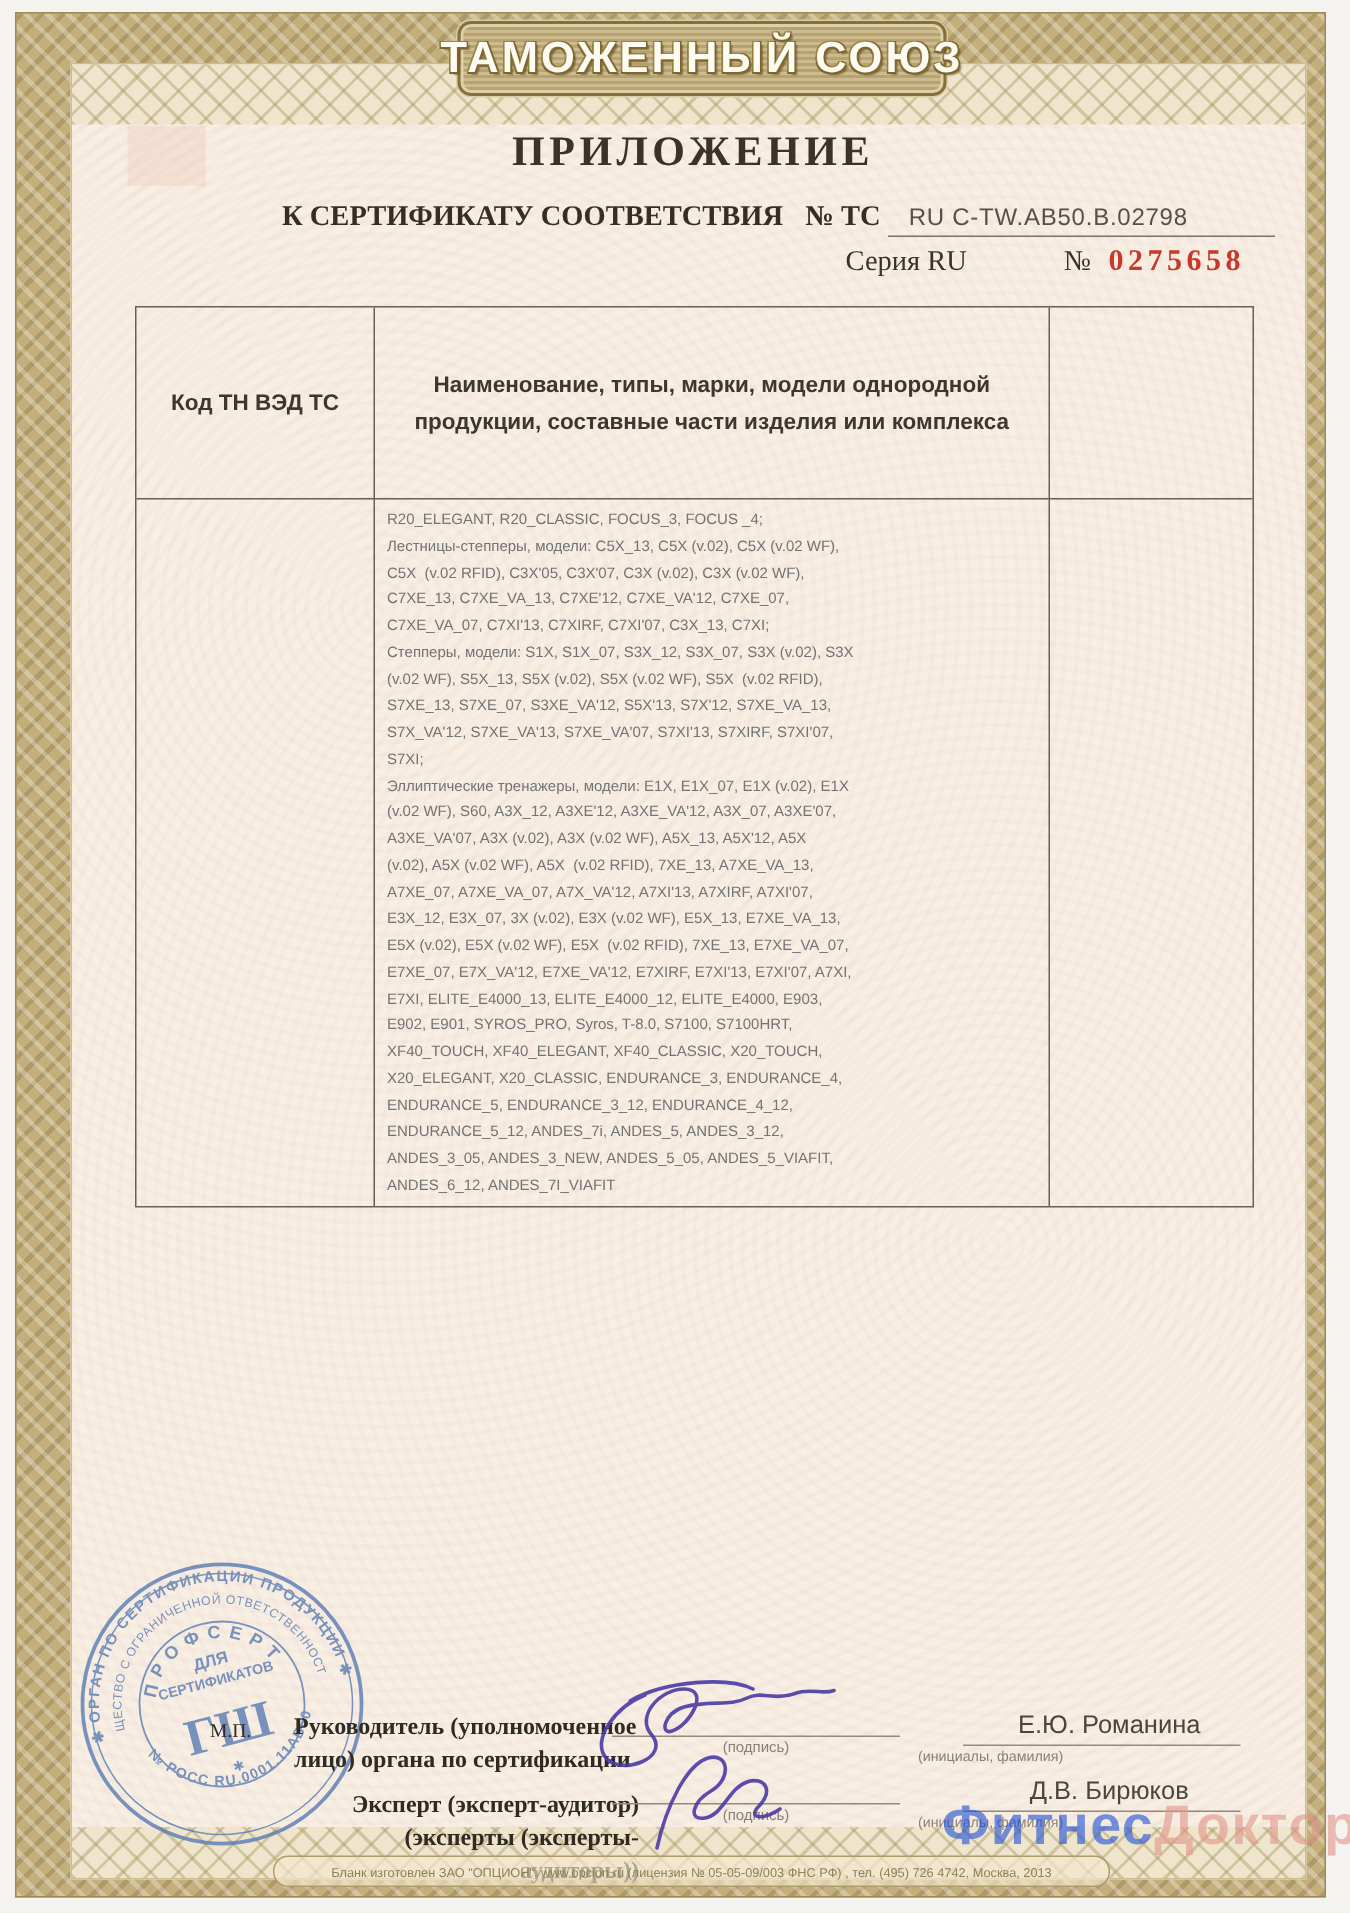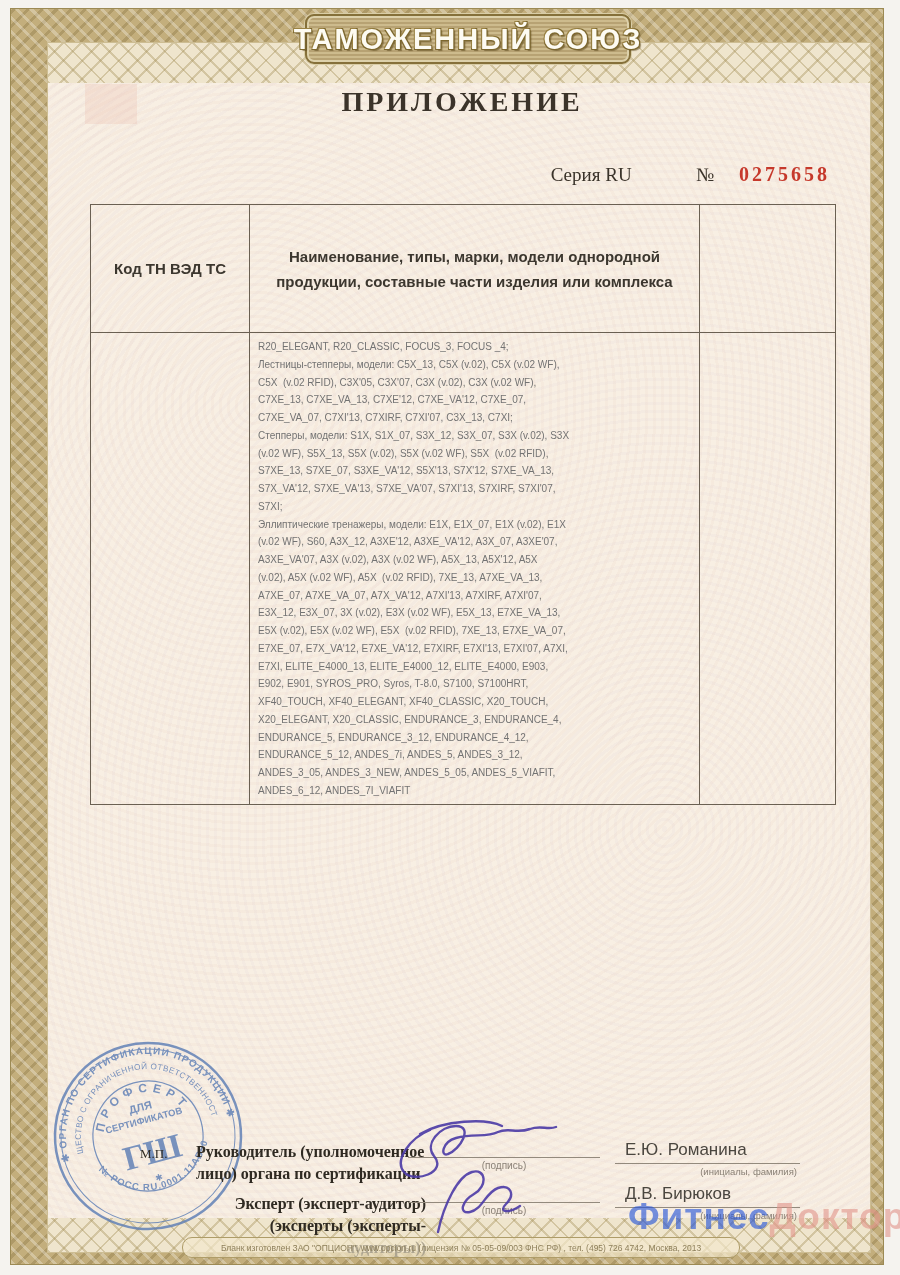--- a/index.html
+++ b/index.html
@@ -38,21 +38,21 @@
   
   .title{position:absolute;left:12px;top:86px;width:900px;text-align:center;
     font-family:"Liberation Serif",serif;font-weight:bold;font-size:28px;letter-spacing:3px;color:#3b332a;}
   .certline{position:absolute;left:188px;top:134px;width:660px;font-family:"Liberation Serif",serif;
     font-weight:bold;font-size:19px;color:#352e25;white-space:nowrap;}
   .certno-prefix{margin-left:10px;}
   .certno-value{display:inline-block;font-family:"Liberation Sans",sans-serif;font-weight:normal;font-size:16px;
     color:#55504a;border-bottom:1px solid #7a7267;padding:0 14px 2px 14px;min-width:230px;letter-spacing:.5px;}
   .seriesline{position:absolute;left:0;top:163px;width:830px;text-align:right;font-family:"Liberation Serif",serif;
     font-size:19px;color:#3a332a;white-space:nowrap;}
-  .series-num{color:#c6392b;font-weight:bold;letter-spacing:3px;font-size:20px;margin-left:20px;}
+  .series-num{color:#c6392b;font-weight:bold;letter-spacing:3px;font-size:20px;margin-left:7px;}
   .series-gap{display:inline-block;width:55px;}
   
   .cert-table{position:absolute;left:90px;top:204px;width:744px;height:599px;border:1px solid #6a6052;}
   .vline{position:absolute;top:0;bottom:0;width:1px;background:#6a6052;}
   .v1{left:158px;} .v2{left:608px;}
   .hline{position:absolute;left:0;right:0;top:127px;height:1px;background:#6a6052;}
   .th{position:absolute;top:0;height:127px;display:flex;align-items:center;justify-content:center;
     font-weight:bold;color:#3c372f;text-align:center;}
   .th1{left:0;width:158px;font-size:15px;}
   .th2{left:159px;width:449px;font-size:15px;line-height:25px;padding:0 18px;box-sizing:border-box;}
@@ -62,24 +62,24 @@
   
   .mp{position:absolute;left:140px;top:1146px;font-family:"Liberation Serif",serif;font-weight:normal;font-size:13px;color:#2f2a22;}
   .role{position:absolute;left:196px;width:230px;font-family:"Liberation Serif",serif;font-weight:bold;
     font-size:16px;line-height:22px;color:#2f2a22;white-space:pre-line;}
   .role1{top:1141px;} .role2{top:1193px;text-align:right;}
   .sigline{position:absolute;border-bottom:1px solid #938a7d;}
   .sl1{left:408px;top:1136px;width:192px;height:21px;}
   .sl2{left:408px;top:1181px;width:192px;height:21px;}
   .sig-caption{position:absolute;width:192px;text-align:center;font-size:10px;color:#8a8176;}
   .sc1{left:408px;top:1160px;} .sc2{left:408px;top:1205px;}
-  .nameblock{position:absolute;left:615px;width:185px;border-bottom:1px solid #938a7d;
-    font-size:17px;color:#4a463f;padding-bottom:3px;padding-left:10px;box-sizing:border-box;}
+  .nameblock{position:absolute;left:642px;width:185px;border-bottom:1px solid #938a7d;
+    font-size:17px;color:#4a463f;padding-bottom:3px;padding-left:10px;box-sizing:border-box;text-align:center;}
   .nb1{top:1140px;} .nb2{top:1184px;}
-  .name-caption{position:absolute;left:612px;width:185px;text-align:right;font-size:9.5px;color:#8a8176;}
+  .name-caption{position:absolute;left:612px;width:185px;text-align:left;font-size:9.5px;color:#8a8176;}
   .nc1{top:1166px;} .nc2{top:1210px;}
   .sig-svg{position:absolute;pointer-events:none;}
   .sig1{left:390px;top:1116px;}
   .sig2{left:428px;top:1162px;}
   
   .stamp{position:absolute;left:48px;top:1036px;width:200px;height:200px;opacity:.82;}
   
   .imprint{position:absolute;left:182px;top:1237px;width:556px;height:19px;border:1px solid #ae9c68;border-radius:10px;
     background:rgba(242,232,204,.65);display:flex;align-items:center;justify-content:center;
     font-size:8.5px;color:#8d7f5a;white-space:nowrap;overflow:hidden;}
@@ -98,20 +98,25 @@
   </div>
 
   <div class="banner">
     <span class="banner-text">ТАМОЖЕННЫЙ СОЮЗ</span>
   </div>
 
   <div class="patch"></div>
 
   <div class="title">ПРИЛОЖЕНИЕ</div>
 
+  <div class="certline">
+    <span>К СЕРТИФИКАТУ СООТВЕТСТВИЯ</span>
+    <span class="certno-prefix">№ ТС</span>
+    <span class="certno-value">RU C-TW.AB50.B.02798</span>
+  </div>
 
   <div class="seriesline">
     <span>Серия  RU</span>
     <span class="series-gap"></span>
     <span>№</span>
     <span class="series-num">0275658</span>
   </div>
 
   <div class="cert-table">
     <div class="vline v1"></div>

